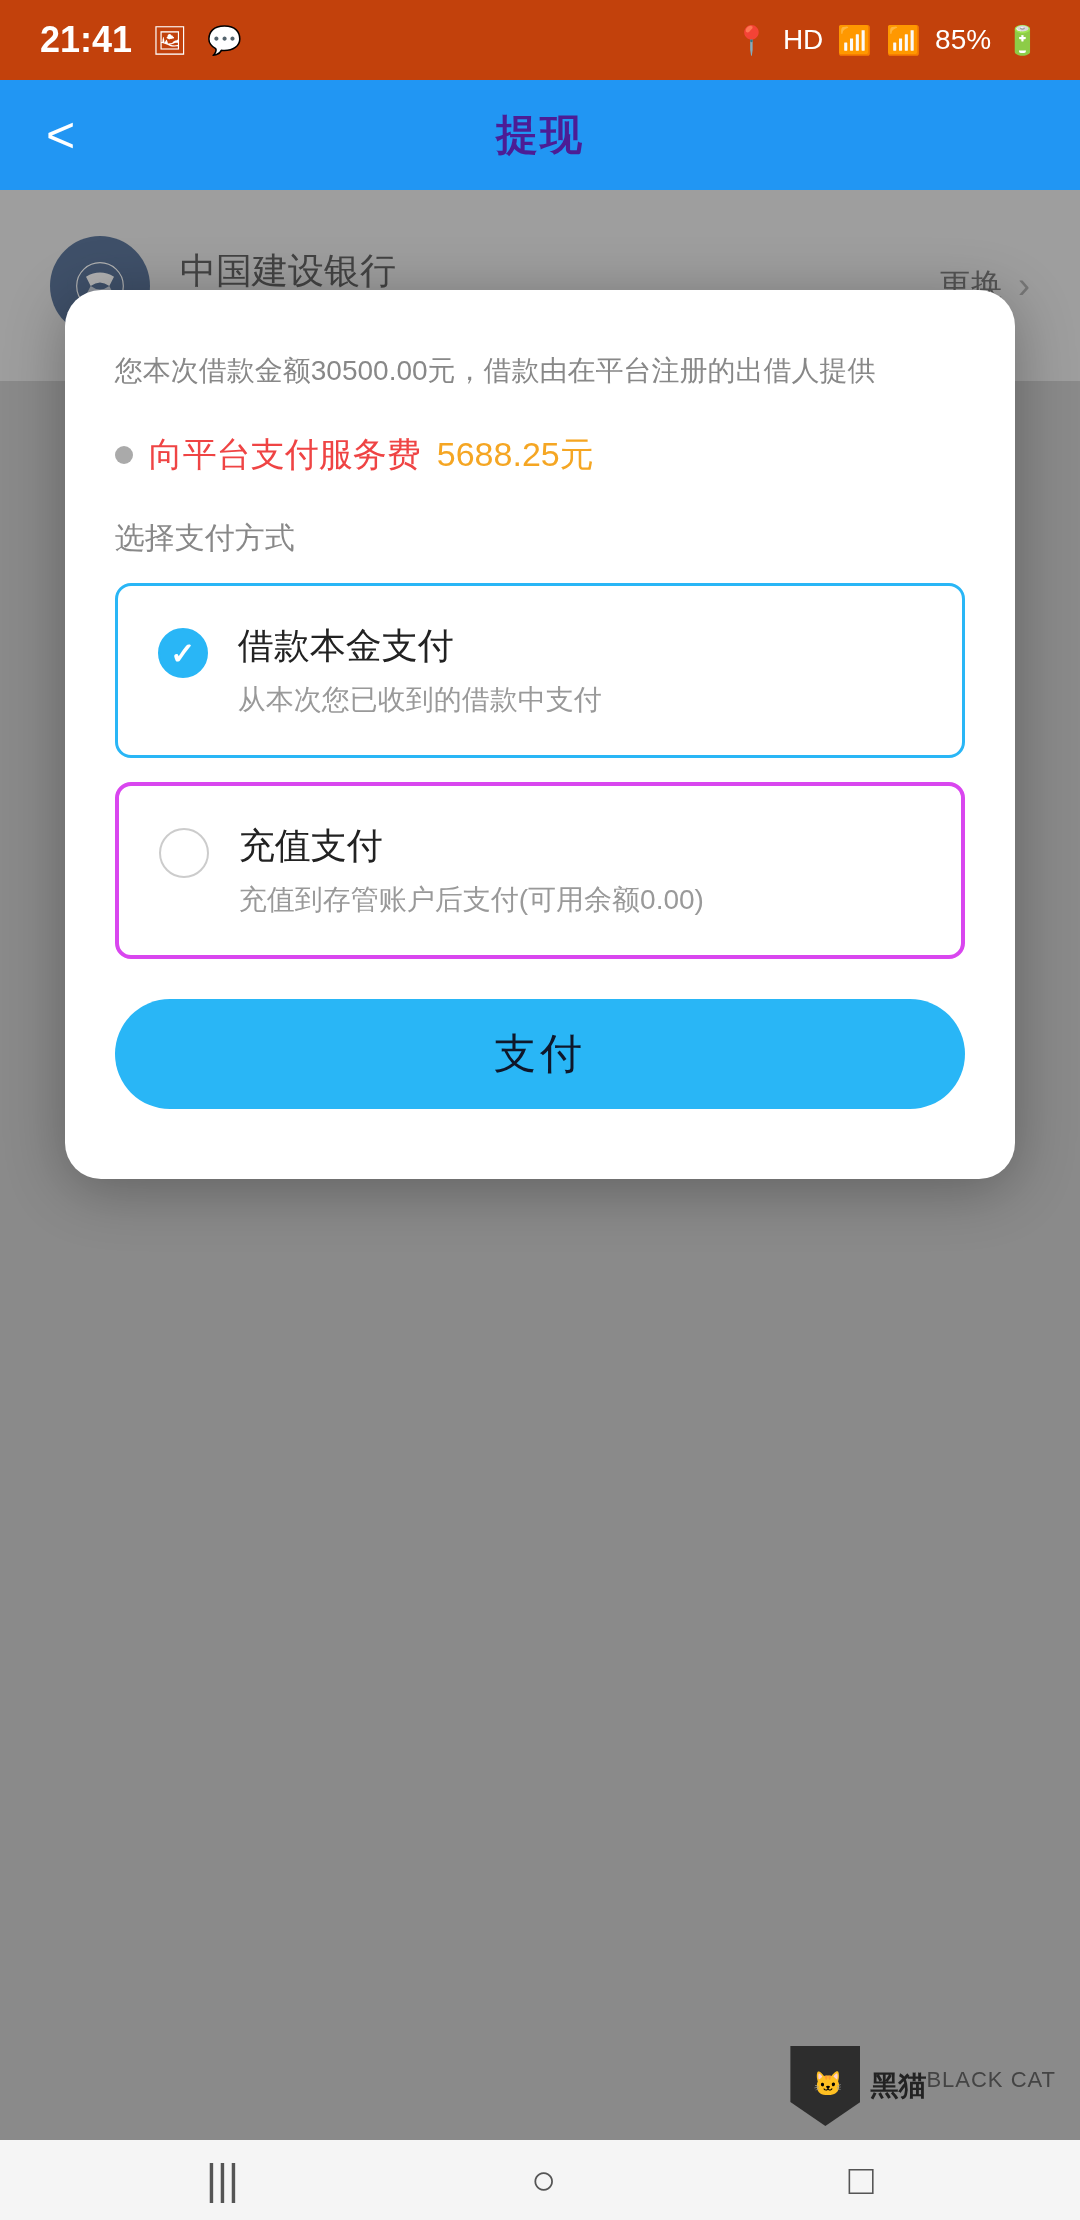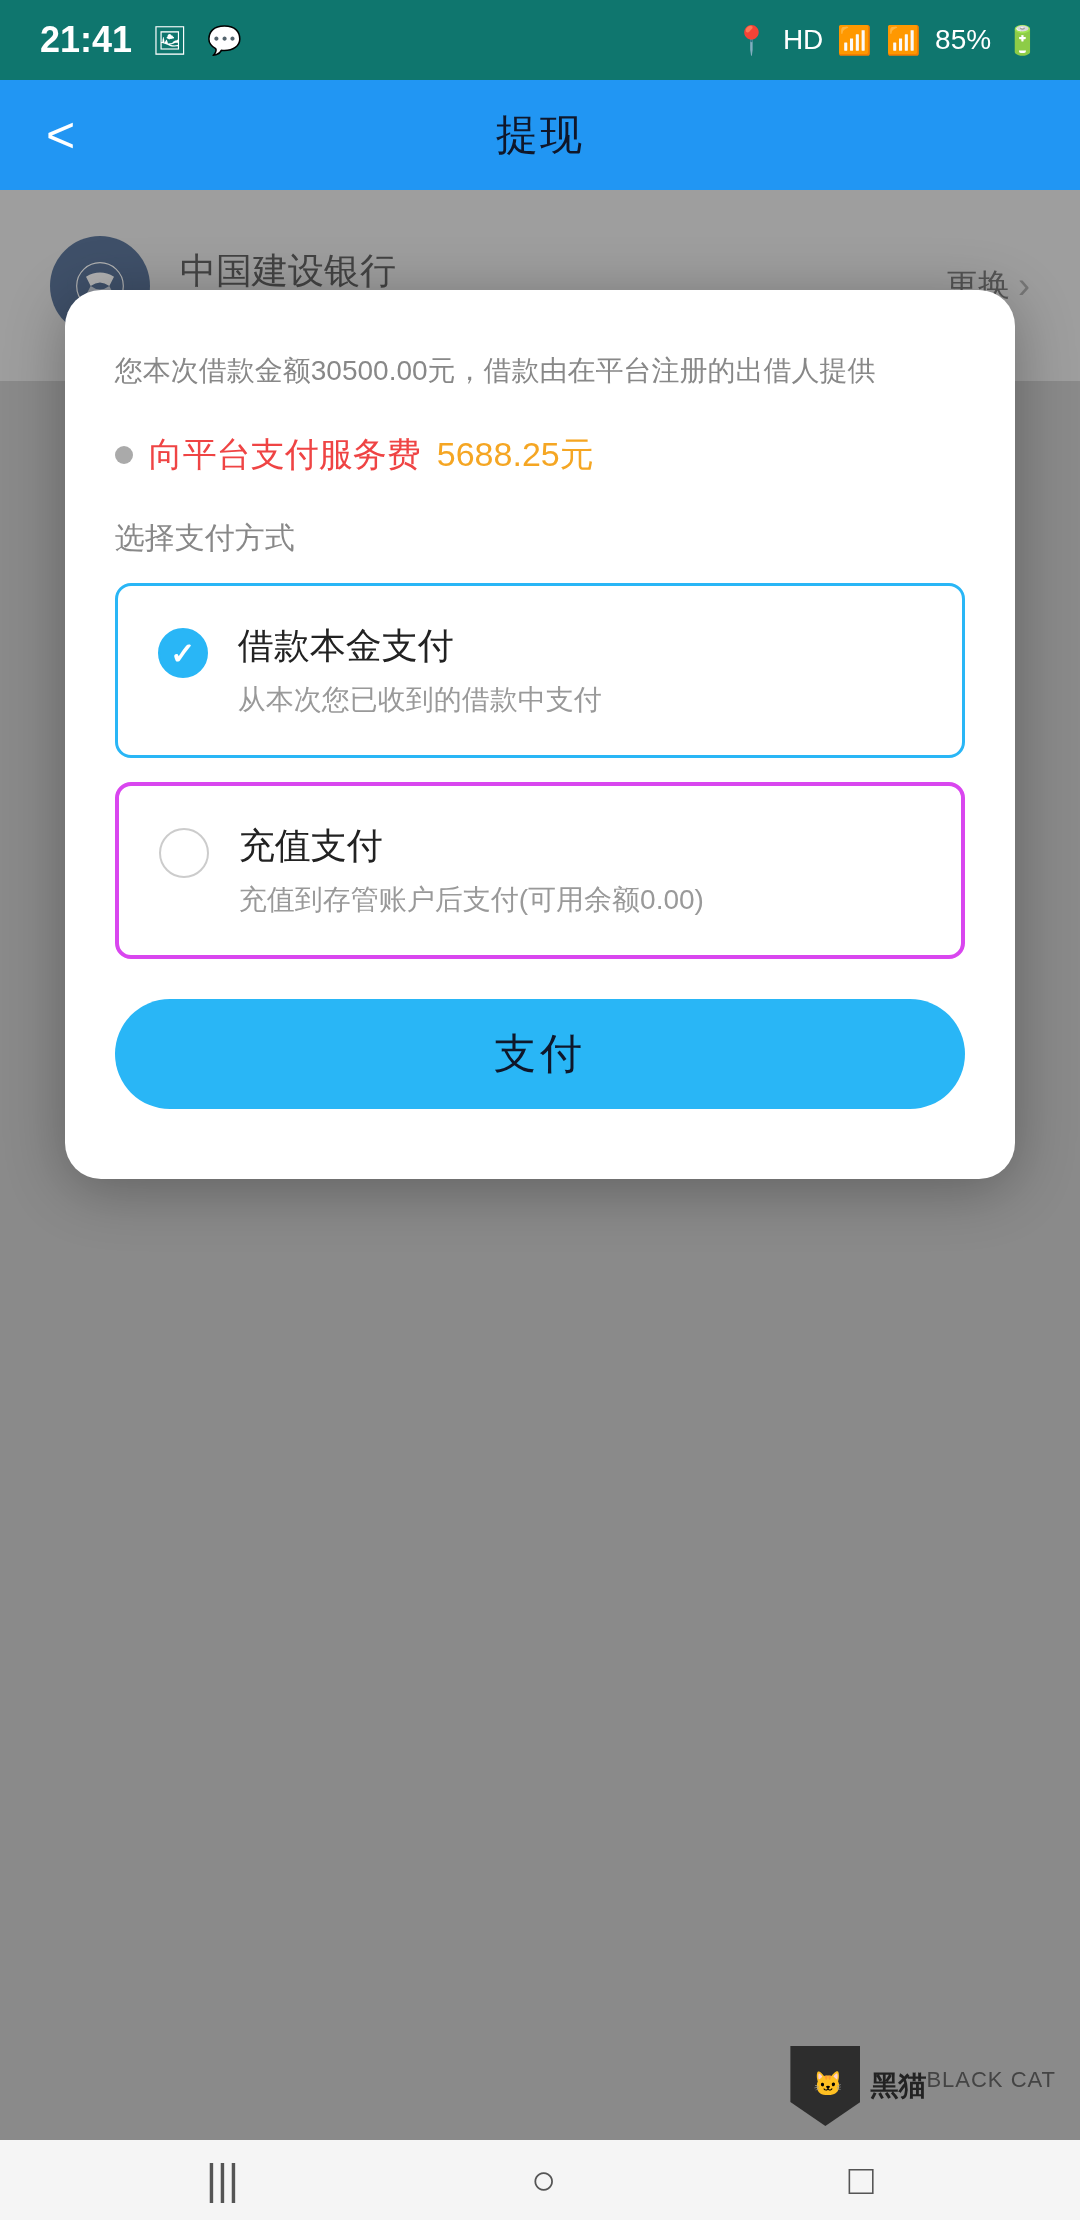--- a/index.html
+++ b/index.html
@@ -11,21 +11,21 @@
       font-family: -apple-system, "PingFang SC", "Hiragino Sans GB", "Microsoft YaHei", sans-serif;
       background: #888;
       overflow: hidden;
       position: relative;
     }
 
     
     .status-bar {
       width: 100%;
       height: 80px;
-      background: #0f766e;
+      background: #c2410c;
       display: flex;
       align-items: center;
       justify-content: space-between;
       padding: 0 40px;
       color: white;
       font-size: 32px;
       font-weight: 500;
     }
     .status-bar-left {
       display: flex;
@@ -58,23 +58,23 @@
     }
     .nav-back {
       position: absolute;
       left: 36px;
       color: white;
       font-size: 50px;
       cursor: pointer;
       padding: 10px;
     }
     .nav-title {
-      color: #0f172a;
+      color: #4c1d95;
       font-size: 42px;
-      font-weight: 400;
+      font-weight: 700;
       letter-spacing: 2px;
     }
 
     
     .bg-area {
       width: 100%;
       height: calc(2220px - 80px - 110px - 80px);
       background: #b0b0b0;
       position: relative;
       display: flex;
@@ -121,21 +121,21 @@
       color: #222;
       font-weight: 500;
     }
     .bank-card-number {
       font-size: 32px;
       color: #444;
     }
     .bank-change {
       display: flex;
       align-items: center;
-      gap: 8px;
+      gap: 15px;
       color: #444;
       font-size: 32px;
       text-align: right;
     }
     .chevron-right {
       font-size: 36px;
       color: #888;
     }
 
     

